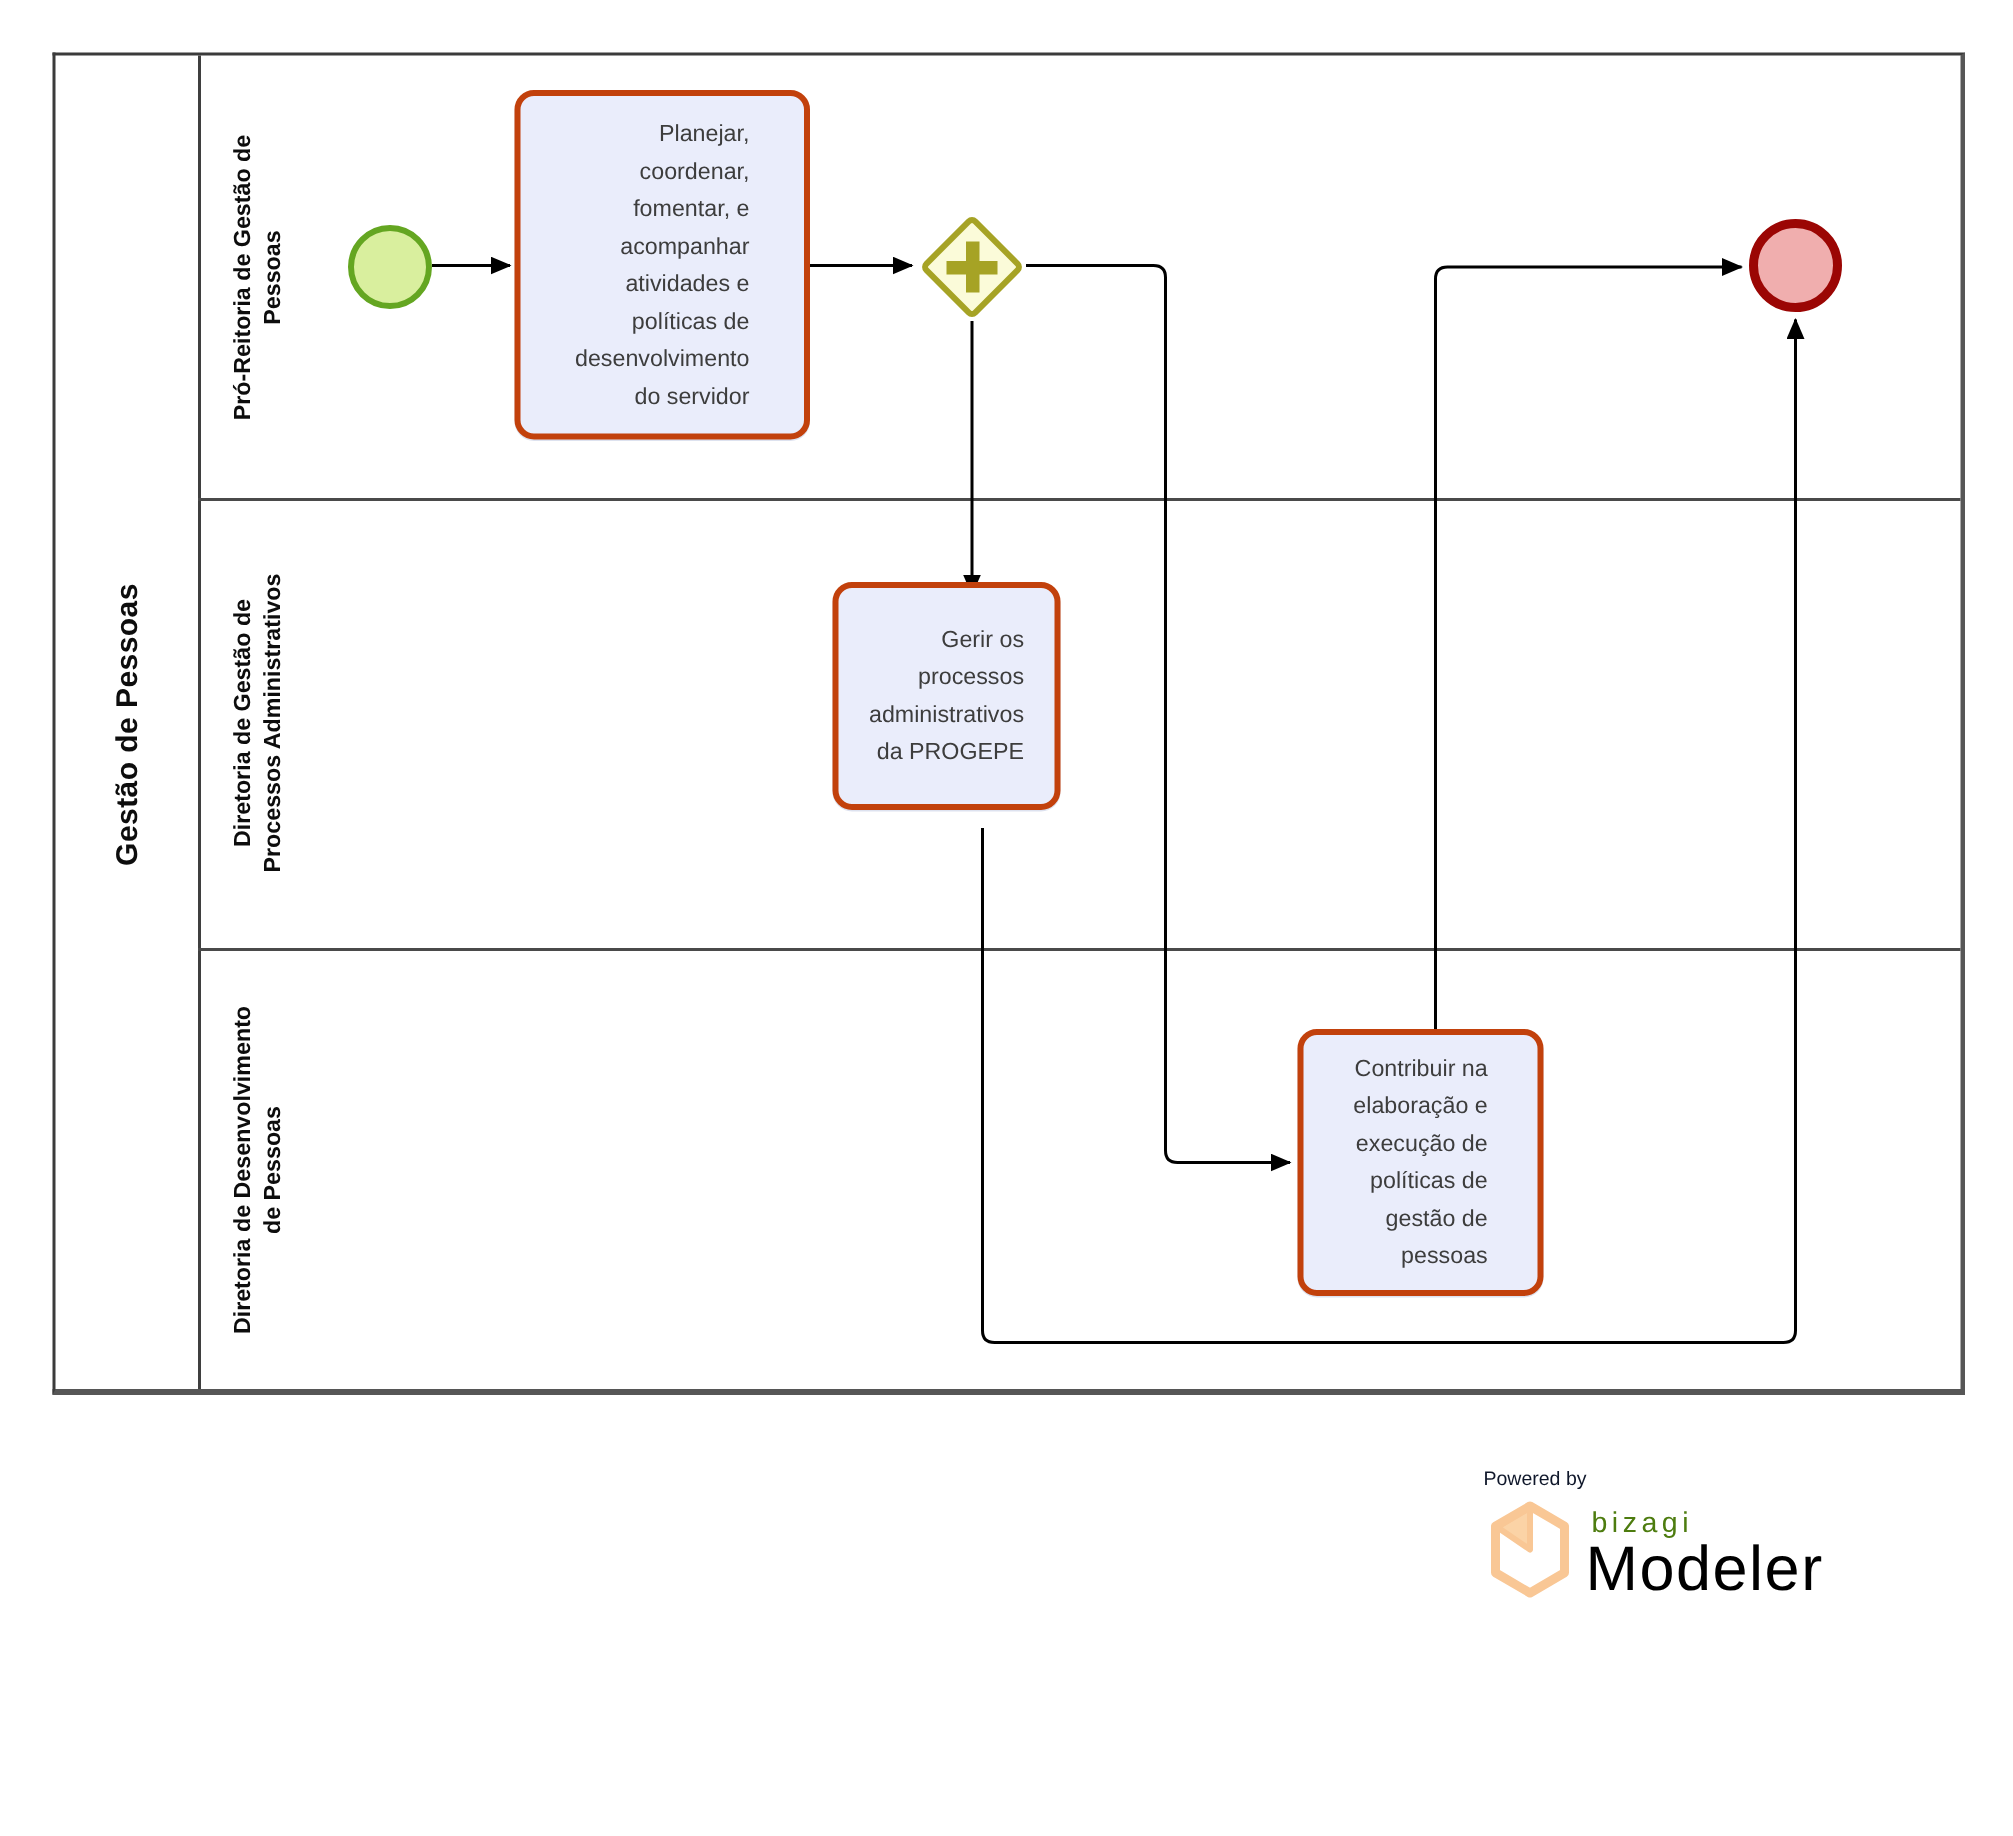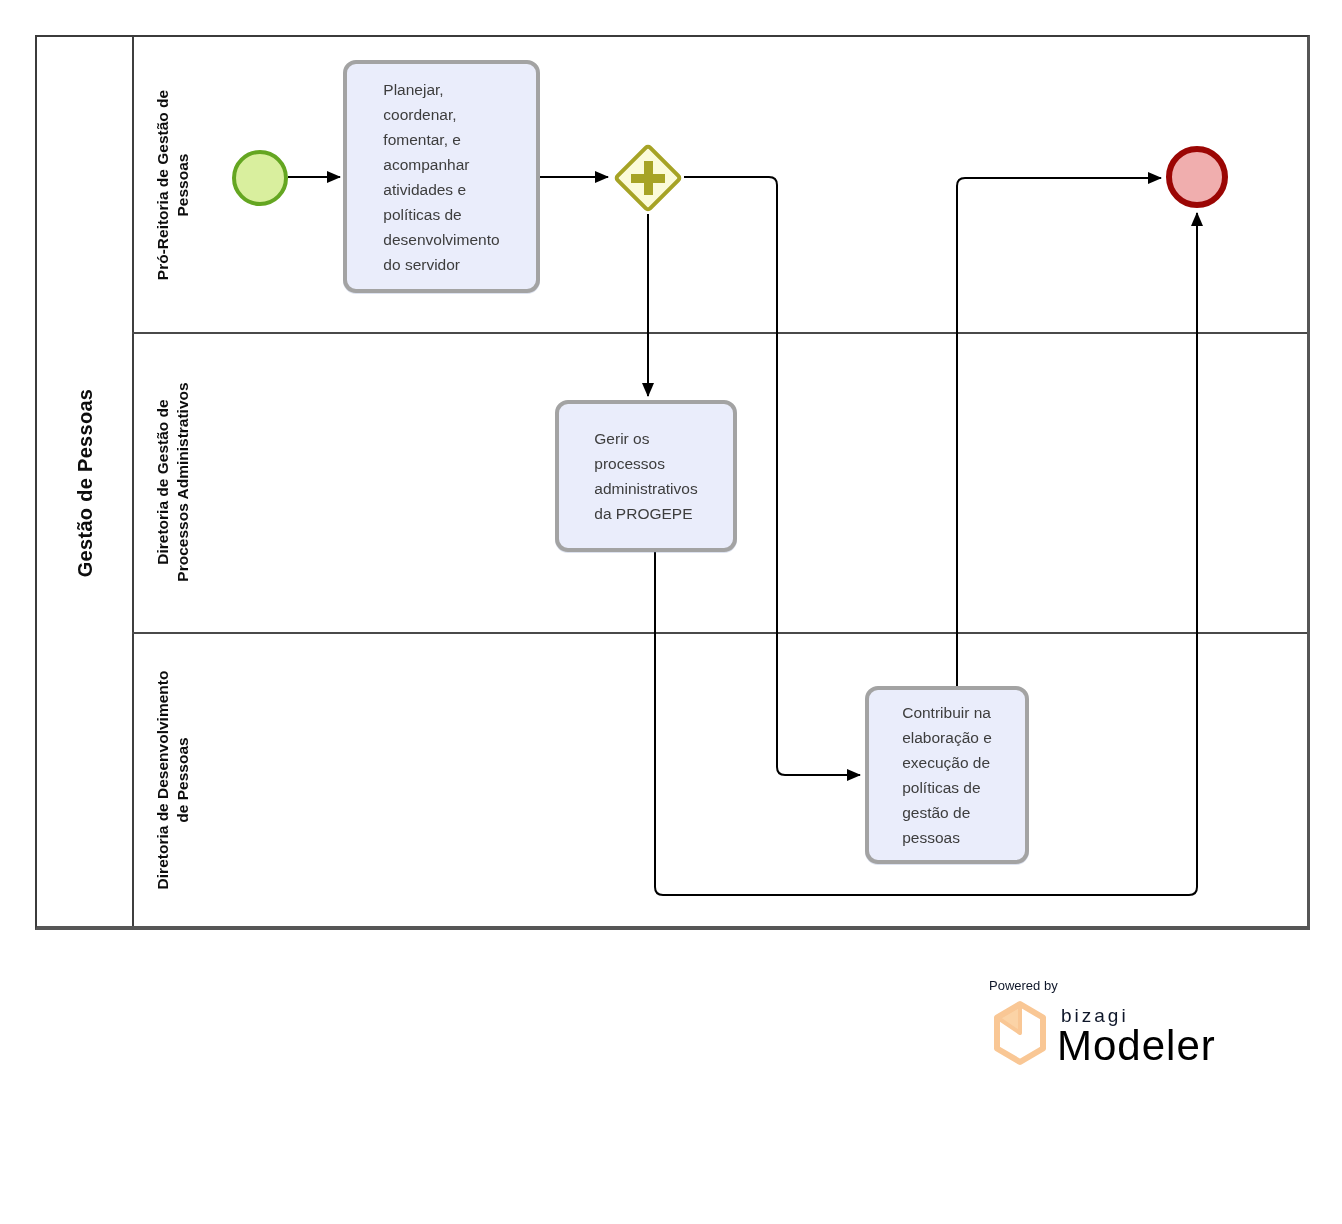--- a/index.html
+++ b/index.html
@@ -33,41 +33,41 @@
 
   
   #flows { position:absolute; left:0; top:0; width:1342px; height:1224px; pointer-events:none; }
 
   
   .event { position:absolute; border-radius:50%; }
   #start-event { left:232px; top:150px; width:56px; height:56px; border:4px solid #64A621; background:#D9EF9E; }
   #end-event   { left:1166px; top:146px; width:62px; height:62px; border:6px solid #9B0604; background:#F0AEAE; }
 
   .task {
-    position:absolute; border:4px solid #a3a3a3; border-radius:13px; background:#EAEDFB;
+    position:absolute; border:4px solid #c2410c; border-radius:13px; background:#EAEDFB;
     display:flex; align-items:center; justify-content:center;
-    text-align:left; color:#3d3d3d; font-size:15.5px; line-height:25px; white-space:pre-line;
+    text-align:right; color:#3d3d3d; font-size:15.5px; line-height:25px; white-space:pre-line;
     box-shadow:0 1px 0 rgba(120,140,190,0.25);
   }
   #task-planejar   { left:343px; top:60px;  width:197px; height:233px; }
-  #task-gerir      { left:555px; top:400px; width:182px; height:152px; }
+  #task-gerir      { left:555px; top:388px; width:152px; height:152px; }
   #task-contribuir { left:865px; top:686px; width:164px; height:178px; }
 
   .gateway { position:absolute; left:612px; top:142px; width:72px; height:72px; }
   .gateway .diamond {
     position:absolute; left:11px; top:11px; width:50px; height:50px;
     transform:rotate(45deg); border:4px solid #A6A325; background:#FBFBD9; border-radius:5px;
   }
   .gateway .plus-h { position:absolute; left:19px; top:31.5px; width:34px; height:9px; background:#A6A325; }
   .gateway .plus-v { position:absolute; left:31.5px; top:19px; width:9px; height:34px; background:#A6A325; }
 
   
   #powered-by { position:absolute; left:989px; top:978px; font-size:13px; color:#0f172a; }
   #bizagi-logo { position:absolute; left:992px; top:1000px; width:56px; height:66px; }
-  #bizagi-wordmark { position:absolute; left:1061px; top:1005px; font-size:19px; color:#0f172a; letter-spacing:3px; }
+  #bizagi-wordmark { position:absolute; left:1061px; top:1005px; font-size:19px; color:#4d7c0f; letter-spacing:3px; }
   #modeler-wordmark { position:absolute; left:1057px; top:1022px; font-size:42px; color:#000000; letter-spacing:1px; }
 </style>
 </head>
 <body>
 
 <div id="canvas">
 
   <div class="pool">
     <div class="pool-lane-divider"></div>
     <div class="lane-separator" id="lane-sep-1"></div>

